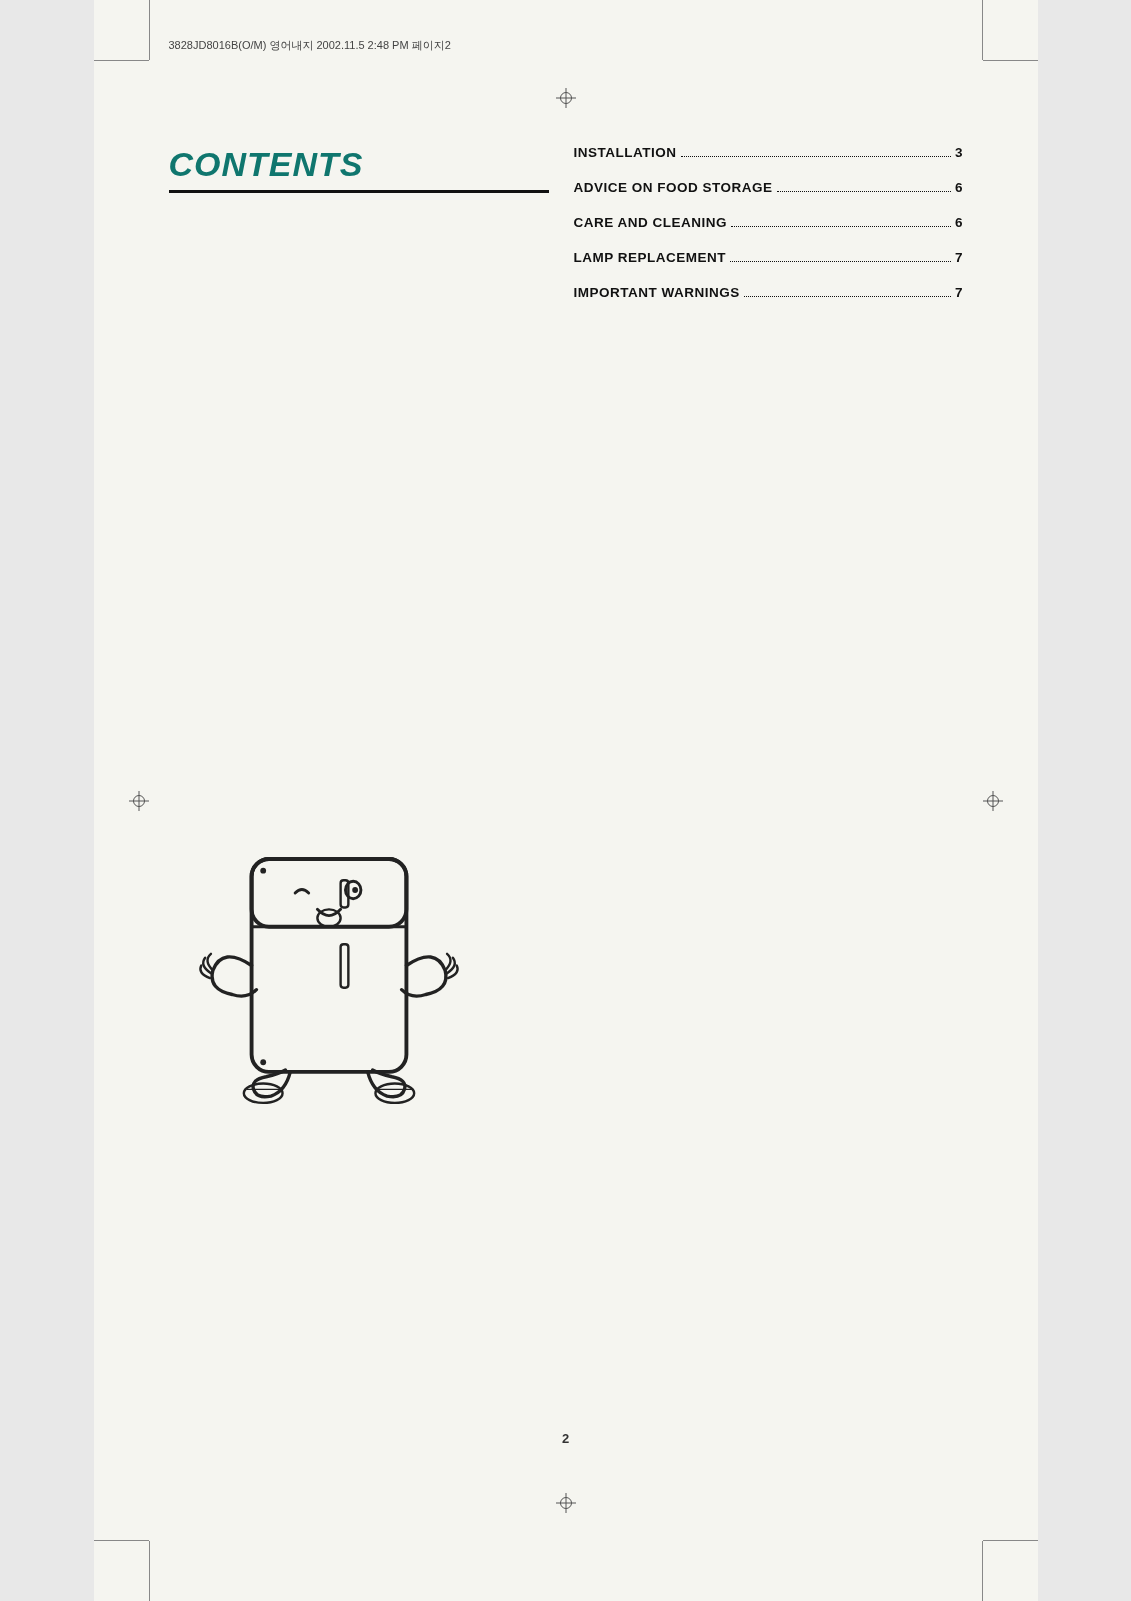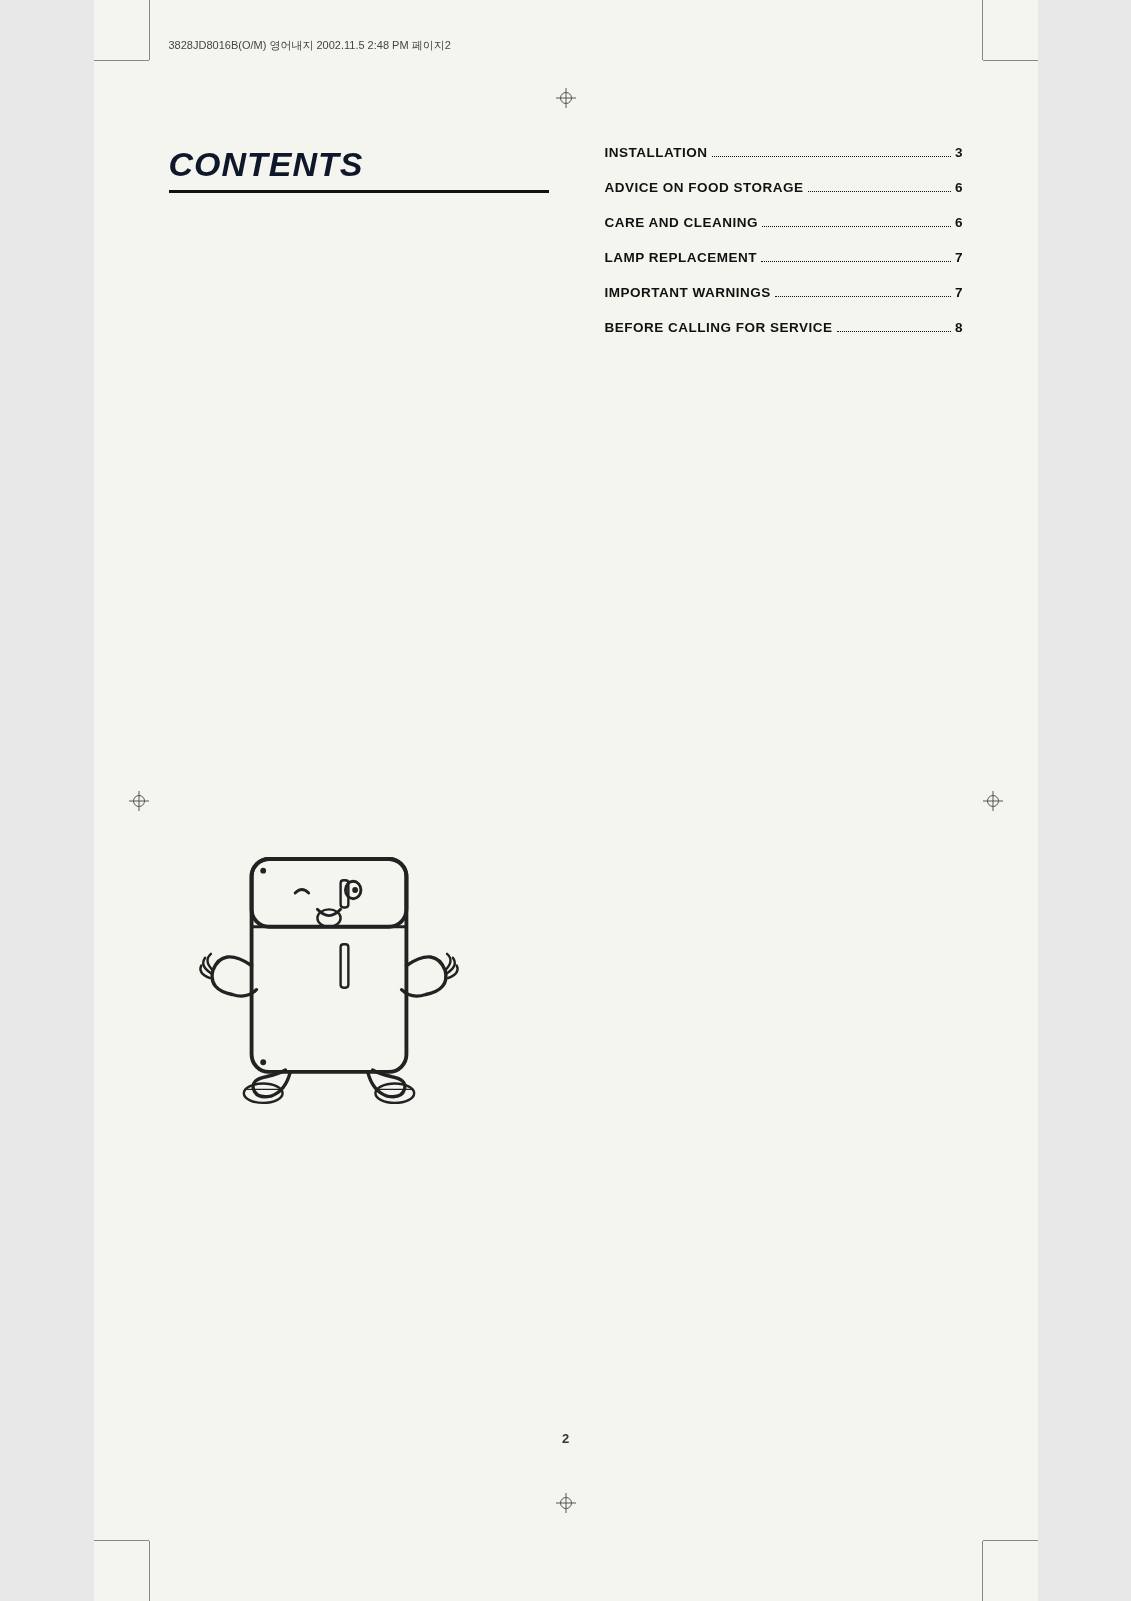--- a/index.html
+++ b/index.html
@@ -175,21 +175,21 @@
       position: absolute;
       top: 145px;
       left: 75px;
       width: 380px;
     }
 
     .contents-title {
       font-size: 34px;
       font-weight: 900;
       font-style: italic;
-      color: #0f172a;
+      color: #0f766e;
       border-bottom: 3px solid #111;
       padding-bottom: 6px;
       margin-bottom: 0;
       font-family: Arial, sans-serif;
       letter-spacing: 1px;
     }
 
     
     .toc-section {
       position: absolute;
@@ -205,21 +205,20 @@
       font-family: Arial, sans-serif;
     }
 
     .toc-label {
       font-size: 13.5px;
       font-weight: 900;
       color: #111;
       letter-spacing: 0.5px;
       white-space: nowrap;
       text-transform: uppercase;
-      margin-left: 31px;
     }
 
     .toc-dots {
       flex: 1;
       border-bottom: 1px dotted #111;
       margin: 0 4px 2px 4px;
     }
 
     .toc-page {
       font-size: 13.5px;
@@ -323,25 +322,20 @@
       <span class="toc-dots"></span>
       <span class="toc-page">7</span>
     </div>
 
     <div class="toc-item">
       <span class="toc-label">IMPORTANT WARNINGS</span>
       <span class="toc-dots"></span>
       <span class="toc-page">7</span>
     </div>
 
-    <div class="toc-item">
-      <span class="toc-label">BEFORE CALLING FOR SERVICE</span>
-      <span class="toc-dots"></span>
-      <span class="toc-page">8</span>
-    </div>
 
   </div>
 
   <div class="mascot-area">
     <svg class="mascot-svg" viewBox="0 0 280 310" xmlns="http://www.w3.org/2000/svg">
 
       <rect x="60" y="30" width="160" height="220" rx="18" ry="18" fill="none" stroke="#222" stroke-width="4"></rect>
 
       <rect x="60" y="30" width="160" height="70" rx="18" ry="18" fill="none" stroke="#222" stroke-width="4"></rect>
 

